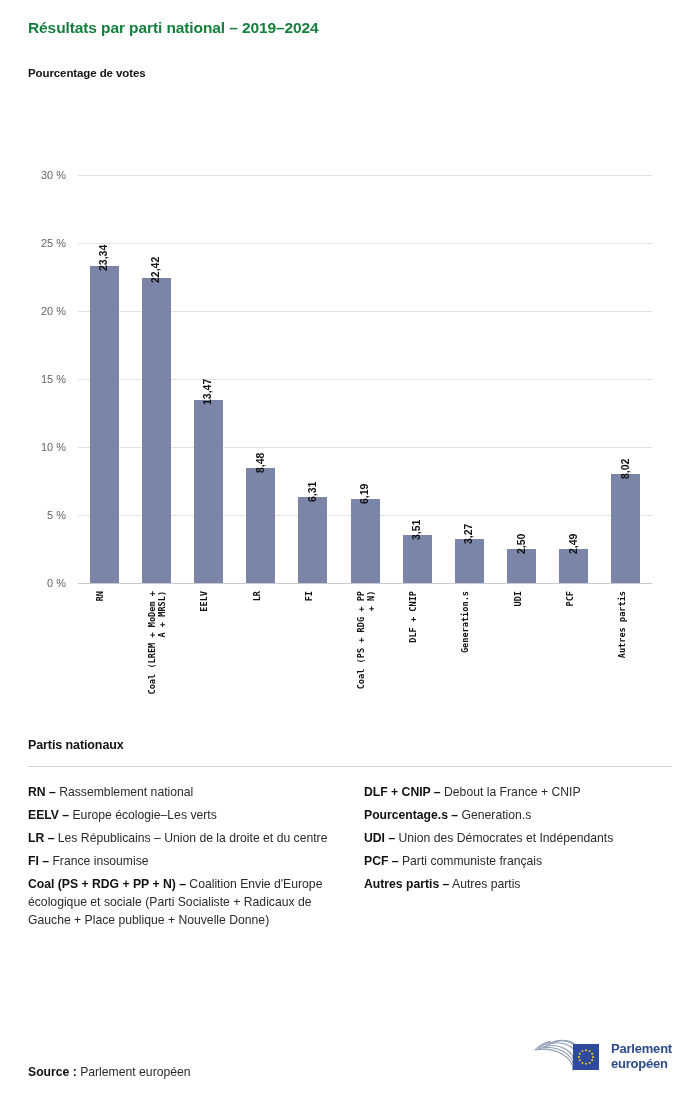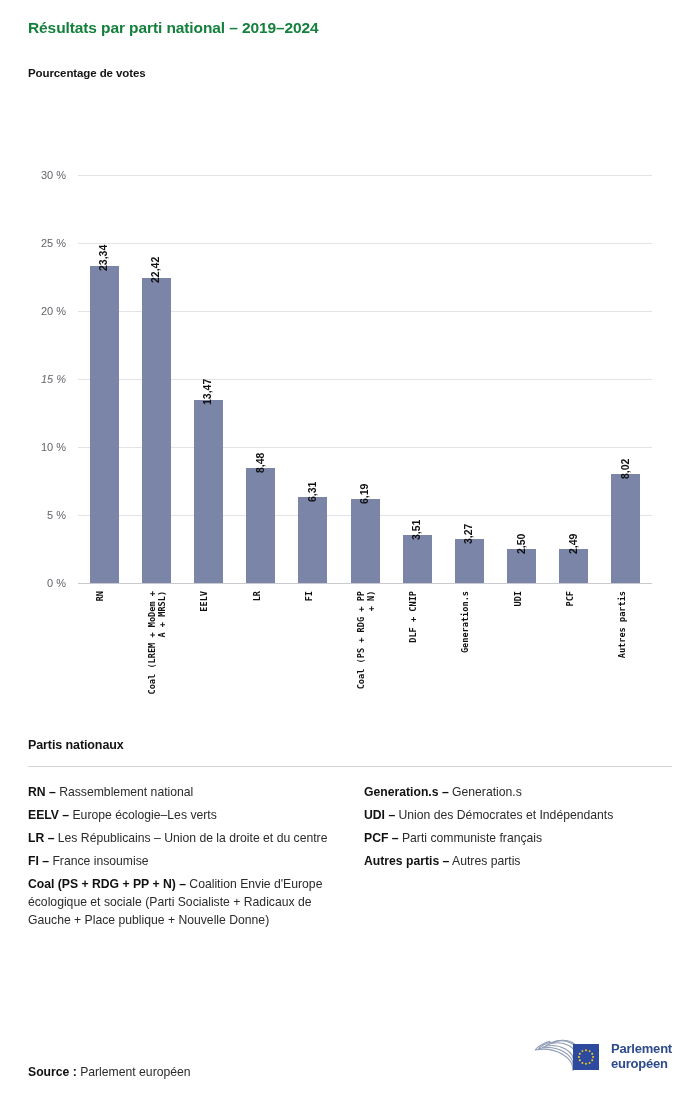--- a/index.html
+++ b/index.html
@@ -201,21 +201,21 @@
       <div class="gridline" style="top: 447px;"></div>
       <div class="gridline" style="top: 379px;"></div>
       <div class="gridline" style="top: 311px;"></div>
       <div class="gridline" style="top: 243px;"></div>
       <div class="gridline" style="top: 175px;"></div>
     </div>
   <div id="yticks">
       <div class="ytick" style="top: 583px;">0 %</div>
       <div class="ytick" style="top: 515px;">5 %</div>
       <div class="ytick" style="top: 447px;">10 %</div>
-      <div class="ytick" style="top: 379px; font-style: italic;">15 %</div>
+      <div class="ytick" style="top: 379px;">15 %</div>
       <div class="ytick" style="top: 311px;">20 %</div>
       <div class="ytick" style="top: 243px; padding-left: 23px;">25 %</div>
       <div class="ytick" style="top: 175px;">30 %</div>
     </div>
   <div id="bars">
       <div class="bar" style="left: 89.5909px; top: 265.576px; height: 317.424px; background: rgb(123, 133, 168);"></div>
       <div class="bar-value" style="left: 109.091px; top: 258.576px;">23,34</div>
       <div class="bar" style="left: 141.773px; top: 278.088px; height: 304.912px; background: rgb(123, 133, 168);"></div>
       <div class="bar-value" style="left: 161.273px; top: 271.088px;">22,42</div>
       <div class="bar" style="left: 193.955px; top: 399.808px; height: 183.192px; background: rgb(123, 133, 168);"></div>
@@ -259,21 +259,22 @@
   <div id="legend-divider"></div>
   <div id="legend-cols">
     <div class="legend-col" id="legend-col-left">
         <div class="legend-entry"><span class="abbr">RN –</span><span> Rassemblement national</span></div>
         <div class="legend-entry"><span class="abbr">EELV –</span><span> Europe écologie–Les verts</span></div>
         <div class="legend-entry"><span class="abbr">LR –</span><span> Les Républicains – Union de la droite et du centre</span></div>
         <div class="legend-entry"><span class="abbr">FI –</span><span> France insoumise</span></div>
         <div class="legend-entry"><span class="abbr">Coal (PS + RDG + PP + N) –</span><span> Coalition Envie d'Europe écologique et sociale (Parti Socialiste + Radicaux de Gauche + Place publique + Nouvelle Donne)</span></div>
       </div>
     <div class="legend-col" id="legend-col-right">
-        <div class="legend-entry"><span class="abbr">Generation.s –</span><span> Generation.s</span></div>
+        <div class="legend-entry"><span class="abbr">DLF + CNIP –</span><span> Debout la France + CNIP</span></div>
+        <div class="legend-entry"><span class="abbr">Pourcentage.s –</span><span> Generation.s</span></div>
         <div class="legend-entry"><span class="abbr">UDI –</span><span> Union des Démocrates et Indépendants</span></div>
         <div class="legend-entry"><span class="abbr">PCF –</span><span> Parti communiste français</span></div>
         <div class="legend-entry"><span class="abbr">Autres partis –</span><span> Autres partis</span></div>
       </div>
   </div>
 </div>
 
 <div id="footer">
   <div id="source-line">
     <span class="src-label">Source :</span><span> Parlement européen</span>

